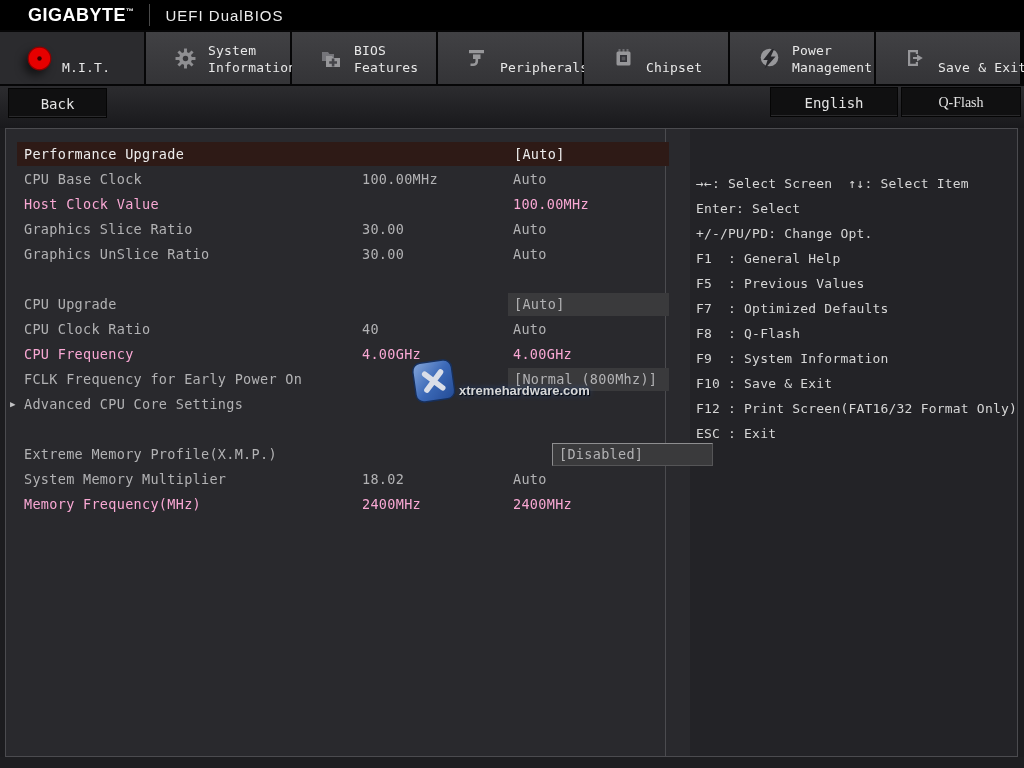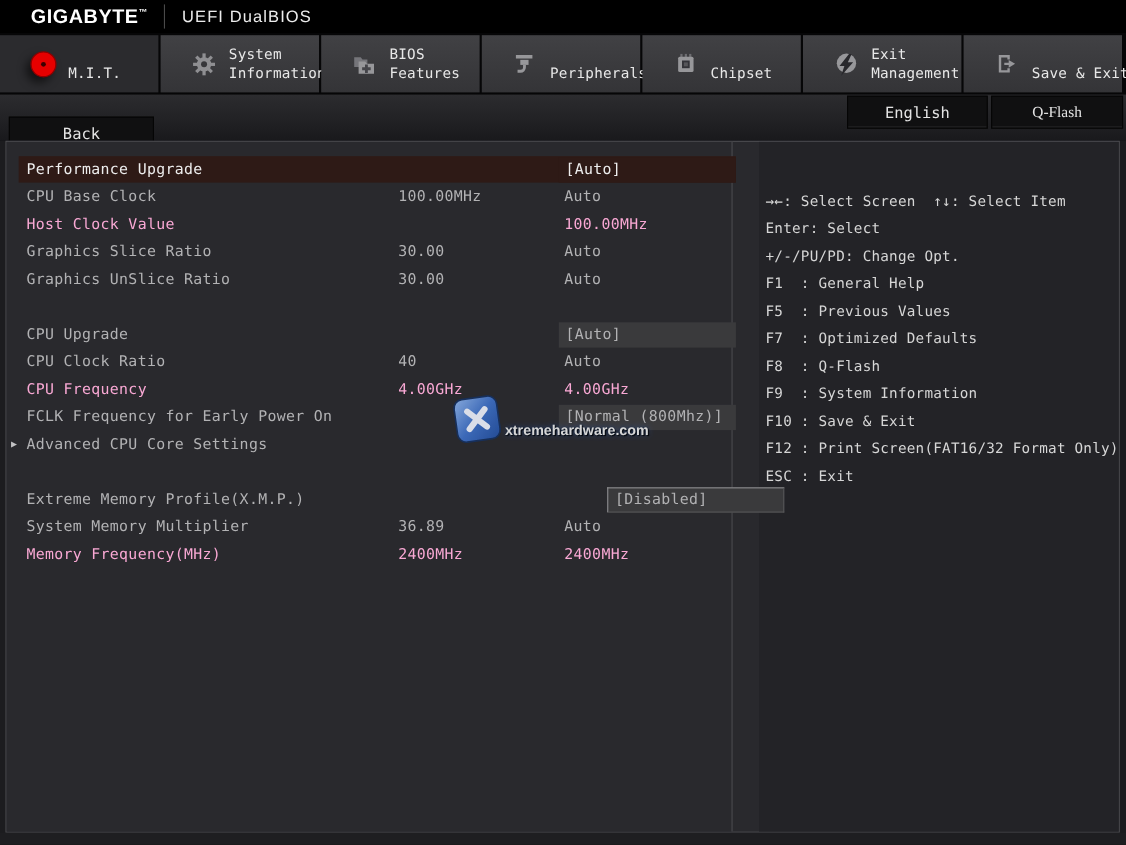--- a/index.html
+++ b/index.html
@@ -29,21 +29,21 @@
   .tab .ticon { width:30px; display:flex; justify-content:center; align-items:center; flex:0 0 30px; }
   .tab.active .ticon svg { filter:drop-shadow(-4px 5px 4px rgba(0,0,0,0.55)); }
   .tab .tlabel { margin-left:8px; font-size:13px; color:#e8e8e8; white-space:pre;
     line-height:17px; height:36px; display:flex; align-items:flex-end; letter-spacing:0.2px; }
   
   #toolstrip { position:absolute; left:0; top:86px; width:1024px; height:42px;
     background:linear-gradient(180deg,#2c2c2f,#19191c); }
   .toolbtn { position:absolute; height:30px; background:#101011; color:#e4e4e4;
     font-family:"DejaVu Sans Mono", monospace; font-size:14px; text-align:center;
     line-height:30px; border:1px solid #050505; box-shadow:inset 0 -1px 0 #2a2a2c; }
-  #btn-back   { left:8px;   top:20px; width:132px; }
+  #btn-back   { left:8px;   top:2px; width:99px; }
   #btn-english{ left:770px; top:1px; width:128px; }
   #btn-qflash { left:901px; top:1px; width:120px;font-family:Liberation Serif, serif; }
   
   #backdrop { position:absolute; left:0; top:128px; width:1024px; height:640px; background:#1c1c1f; }
   #container { position:absolute; left:5px; top:128px; width:1013px; height:629px;
     border:1px solid #4b4b4f; display:flex; background:#29292d;gap:24px; }
   #main { width:678px; height:100%; position:relative; background:#29292d;
     border-right:1px solid #4b4b4f; }
   #rows { position:absolute; left:0; top:13px; width:100%; }
   .row { position:relative; height:25px; line-height:25px; font-size:13.5px; letter-spacing:0.3px; }
@@ -148,21 +148,21 @@
         </span>
         <span class="tlabel">Chipset</span>
       </div>
       <div class="tab">
         <span class="ticon">
           <svg width="23" height="23" viewBox="0 0 23 23">
             <circle cx="11.5" cy="10.5" r="8.8" fill="#97979a"></circle>
             <path d="M13.8 2L5.2 13h4.4L6.6 22l11-12.4h-4.8l3.4-7.6z" fill="#28282c"></path>
           </svg>
         </span>
-        <span class="tlabel">Exit
+        <span class="tlabel">Power
 Management</span>
       </div>
       <div class="tab">
         <span class="ticon">
           <svg width="23" height="20" viewBox="0 0 23 20">
             <path d="M4 2h10v4h-2.2V4.2H6.2v11.6h5.6V14H14v4H4z" fill="#97979a"></path>
             <path d="M13 6.5l5.8 3.5-5.8 3.5V11H9V9h4z" fill="#97979a"></path>
           </svg>
         </span>
         <span class="tlabel">Save &amp; Exit</span>
@@ -227,21 +227,21 @@
           <span class="arrow">▶</span>
           <span class="lbl">Advanced CPU Core Settings</span>
         </div>
         <div class="row spacer"></div>
         <div class="row">
           <span class="lbl">Extreme Memory Profile(X.M.P.)</span>
           <div class="vbox outlined">[Disabled]</div>
         </div>
         <div class="row">
           <span class="lbl">System Memory Multiplier</span>
-          <span class="mid">36.89</span>
+          <span class="mid">18.02</span>
           <span class="val">Auto</span>
         </div>
         <div class="row disabled">
           <span class="lbl">Memory Frequency(MHz)</span>
           <span class="mid">2400MHz</span>
           <span class="val">2400MHz</span>
         </div>
       </div>
   </div>
   <div id="right">

